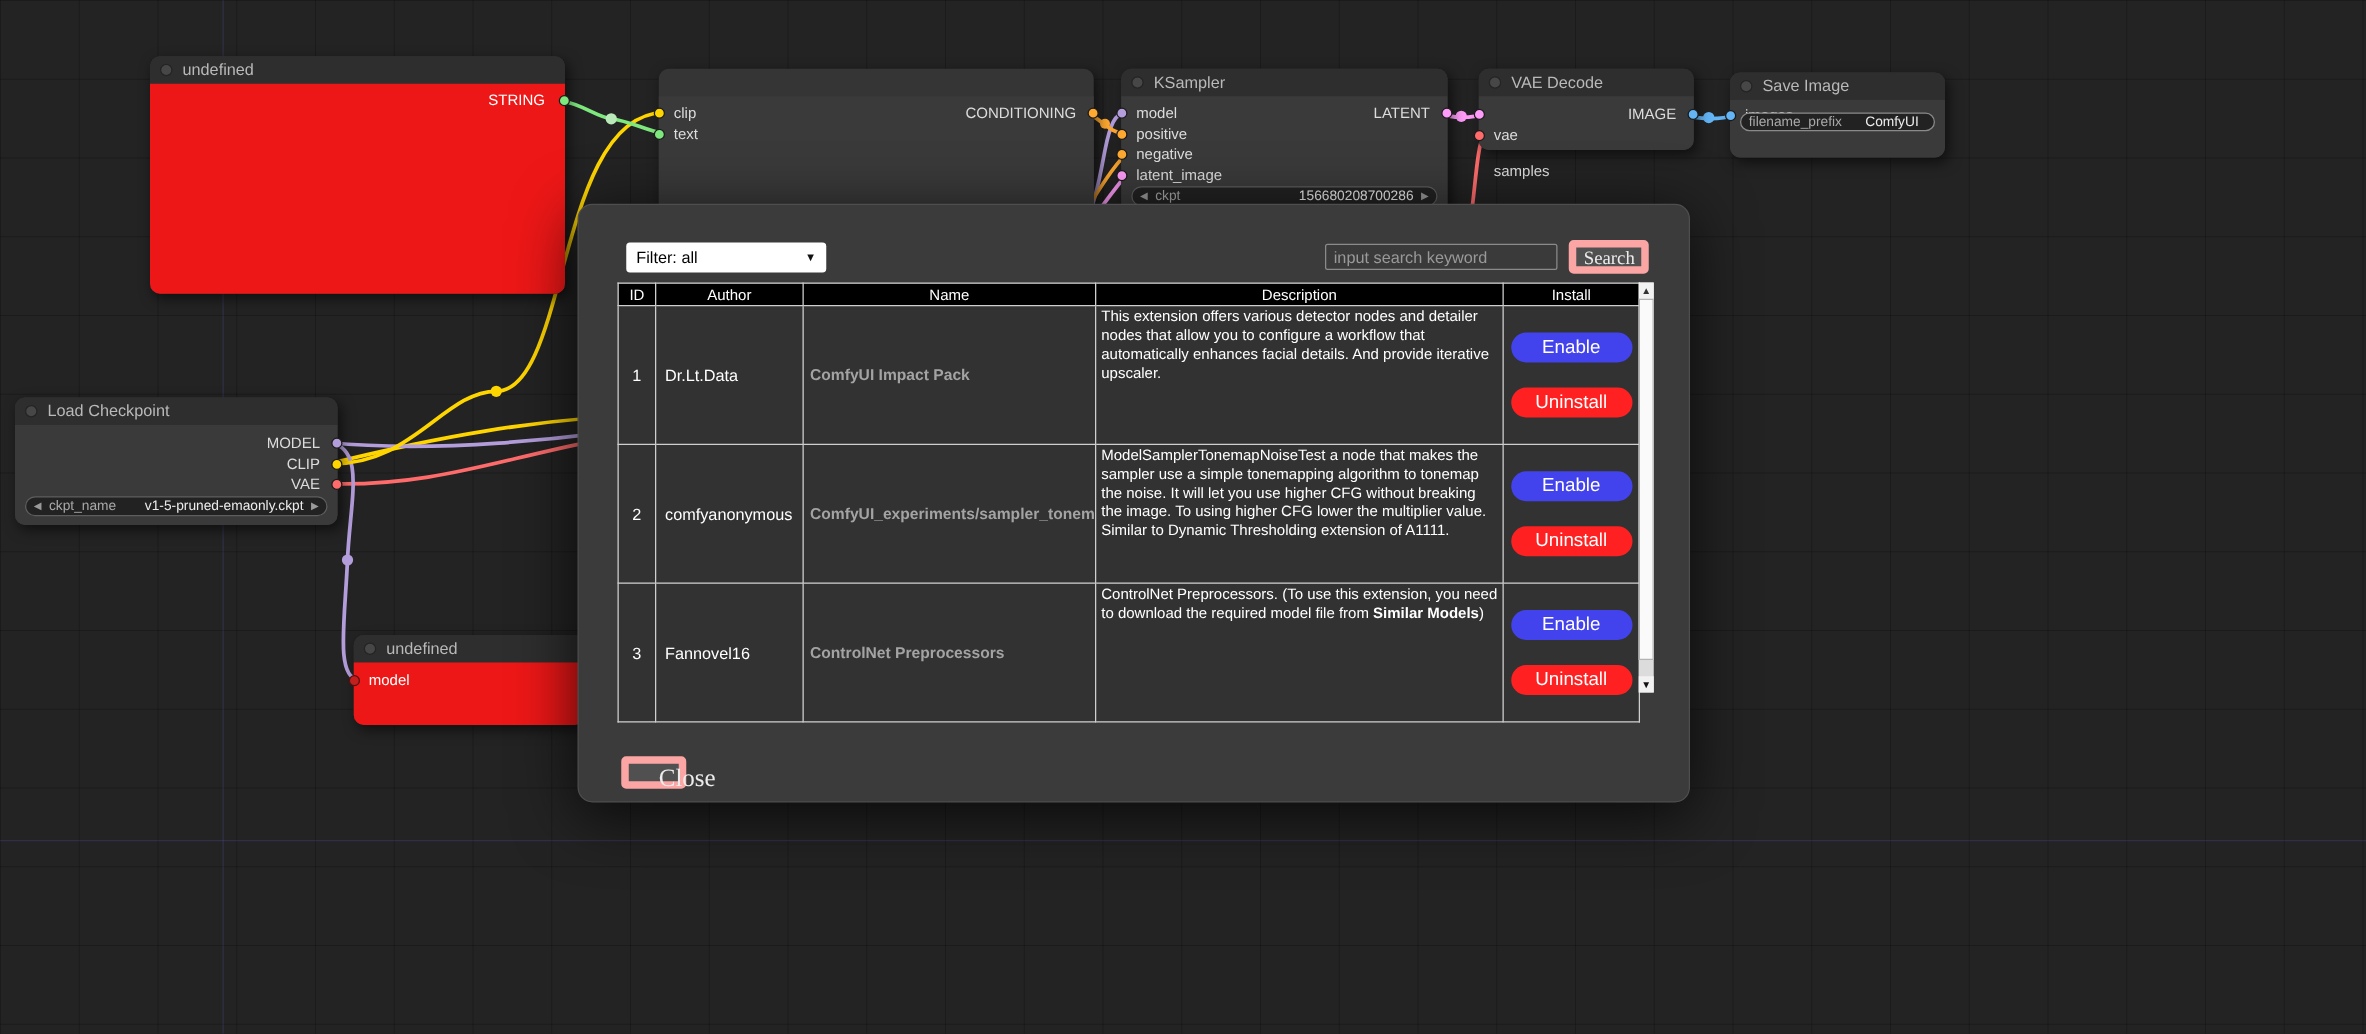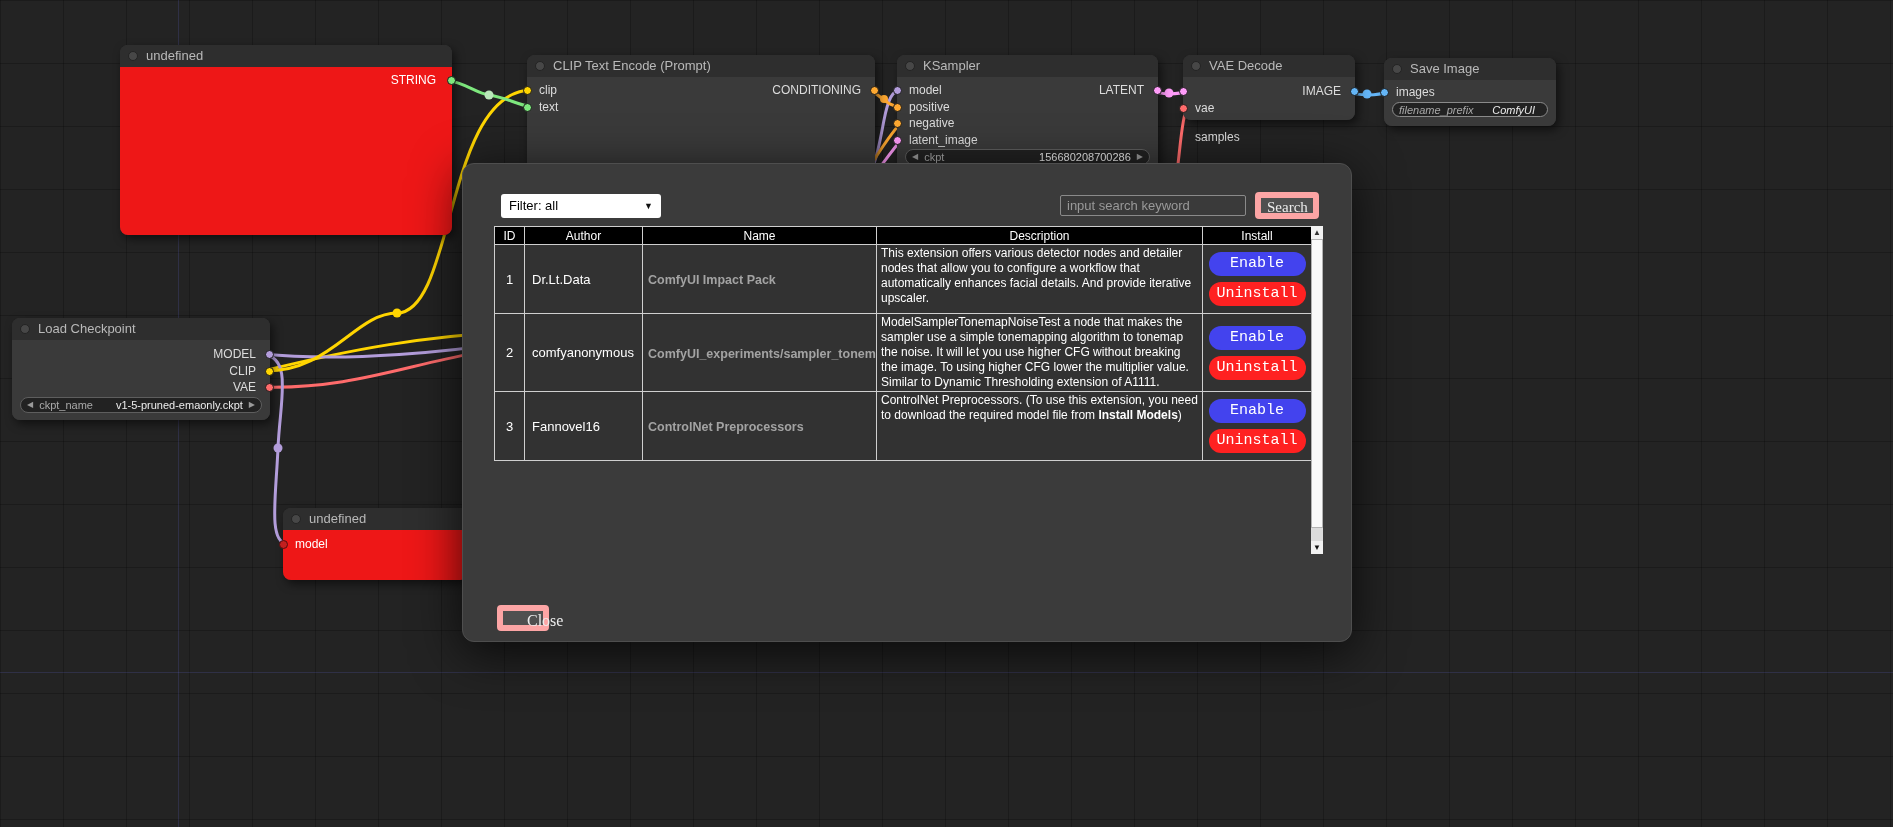--- a/index.html
+++ b/index.html
@@ -40,34 +40,34 @@
     box-shadow:0 10px 50px rgba(0,0,0,.75);}
   .filter{position:absolute;left:38px;top:30px;width:160px;height:24px;background:#fff;color:#000;
     font-size:13px;line-height:24px;border-radius:3px;padding:0 8px;box-sizing:border-box;}
   .filter .caret{float:right;font-size:9px;line-height:24px;color:#111;}
   .search-input{position:absolute;left:597px;top:31px;width:186px;height:21px;background:#3a3a3a;
     border:1px solid #8a8a8a;border-radius:2px;color:#ddd;font-size:13px;padding:0 6px;box-sizing:border-box;outline:none;}
   .search-input::placeholder{color:#999;}
   .btn{background:#505050;border:6px solid #fca5a5;border-radius:4px;color:#ececec;
     font-family:Liberation Serif, serif;cursor:pointer;}
   .search-btn{position:absolute;left:792px;top:28px;width:64px;height:27px;font-size:15px;}
-  .close-btn{position:absolute;left:34px;top:441px;width:52px;height:26px;font-size:16px;padding-left:24px;}
+  .close-btn{position:absolute;left:34px;top:441px;width:52px;height:26px;font-size:20px;padding-left:24px;}
 
   .tablewrap{position:absolute;left:31px;top:62px;width:829px;height:328px;}
   table.ext{border-collapse:collapse;table-layout:fixed;width:817px;}
   .ext th{background:#000;color:#fff;font-size:12px;font-weight:normal;height:17px;padding:0;border:1px solid #cfcfcf;}
   .ext td{background:#323232;border:1px solid #cfcfcf;color:#fff;overflow:hidden;}
   td.c-id{text-align:center;font-size:13px;}
   td.c-author{font-size:13px;padding-left:7px;}
   td.c-name{padding-left:5px;}
   a.pkg{color:#a3a3a3;font-weight:bold;font-size:12.5px;text-decoration:none;white-space:nowrap;}
   td.c-desc{font-size:12px;line-height:15px;padding:1px 4px;vertical-align:top;}
   td.c-install{text-align:center;padding:1px;}
-  .pill{display:block;width:97px;height:24px;margin:6px auto;border:none;border-radius:13px;
-    color:#fff;font-size:15px;line-height:24px;text-align:center;font-family:Liberation Mono, monospace;cursor:pointer;padding:0;}
+  .pill{display:block;width:97px;height:24px;margin:20px auto;border:none;border-radius:13px;
+    color:#fff;font-size:15px;line-height:24px;text-align:center;font-family:Liberation Sans, sans-serif;cursor:pointer;padding:0;}
   .pill.enable{background:#4343ee;}
   .pill.uninstall{background:#ff2121;}
 
   .sb{position:absolute;right:0;top:0;width:12px;height:328px;background:#dcdcdc;}
   .sb-up,.sb-down{position:absolute;left:0;width:12px;height:13px;background:#f2f2f2;
     font-size:8px;text-align:center;line-height:13px;color:#333;}
   .sb-up{top:0;}
   .sb-down{bottom:0;color:#111;}
   .sb-thumb{position:absolute;left:0;top:13px;width:12px;height:289px;background:#fafafa;
     border:1px solid #b3b3b3;box-sizing:border-box;}
@@ -102,24 +102,20 @@
   <div class="node-title">
     <span class="title-dot"></span>
     <span>undefined</span>
   </div>
   <div class="node-body"></div>
   <span class="slot-label right" style="right:16px;top:28px;color:#fff;">STRING</span>
   <span class="slot-dot" style="right:-4px;top:31px;background:#7ee87e;"></span>
 </div>
 
 <div class="node" style="left:527px;top:55px;width:348px;height:120px;">
-  <div class="node-title">
-    <span class="title-dot"></span>
-    <span>CLIP Text Encode (Prompt)</span>
-  </div>
   <div class="node-body"></div>
   <span class="slot-dot" style="left:-4px;top:31px;background:#ffd500;"></span>
   <span class="slot-label" style="left:12px;top:28px;">clip</span>
   <span class="slot-dot" style="left:-4px;top:48px;background:#7ee87e;"></span>
   <span class="slot-label" style="left:12px;top:45px;">text</span>
   <span class="slot-label right" style="right:14px;top:28px;">CONDITIONING</span>
   <span class="slot-dot" style="right:-4px;top:31px;background:#ffa931;"></span>
 </div>
 
 <div class="node" style="left:897px;top:55px;width:261px;height:120px;">
@@ -161,21 +157,21 @@
 </div>
 
 <div class="node" style="left:1384px;top:58px;width:172px;height:68px;">
   <div class="node-title">
     <span class="title-dot"></span>
     <span>Save Image</span>
   </div>
   <div class="node-body"></div>
   <span class="slot-dot" style="left:-4px;top:30px;background:#64b5f6;"></span>
   <span class="slot-label" style="left:12px;top:27px;">images</span>
-  <div class="widget" style="left:8px;top:44px;width:156px;height:15px;border-color:#8a8a8a;font-style:italic;">
+  <div class="widget" style="left:8px;top:32px;width:156px;height:15px;border-color:#8a8a8a;">
     <span class="wlabel" style="margin-left:0;">filename_prefix</span>
     <span class="wvalue">ComfyUI</span>
   </div>
 </div>
 
 <div class="node" style="left:12px;top:318px;width:258px;height:102px;">
   <div class="node-title">
     <span class="title-dot"></span>
     <span>Load Checkpoint</span>
   </div>
@@ -262,21 +258,21 @@
         </td>
       </tr>
 
       <tr style="height:63px;">
         <td class="c-id">3</td>
         <td class="c-author">Fannovel16</td>
         <td class="c-name">
           <a class="pkg" href="#">ControlNet Preprocessors</a>
         </td>
         <td class="c-desc">
-          <span>ControlNet Preprocessors. (To use this extension, you need to download the required model file from </span><b>Install Models</b><span>)</span>
+          <span>ControlNet Preprocessors. (To use this extension, you need to download the required model file from </span><b>Similar Models</b><span>)</span>
         </td>
         <td class="c-install">
           <button class="pill enable">Enable</button>
           <button class="pill uninstall">Uninstall</button>
         </td>
       </tr>
     </tbody>
       </table>
 
     <div class="sb">

